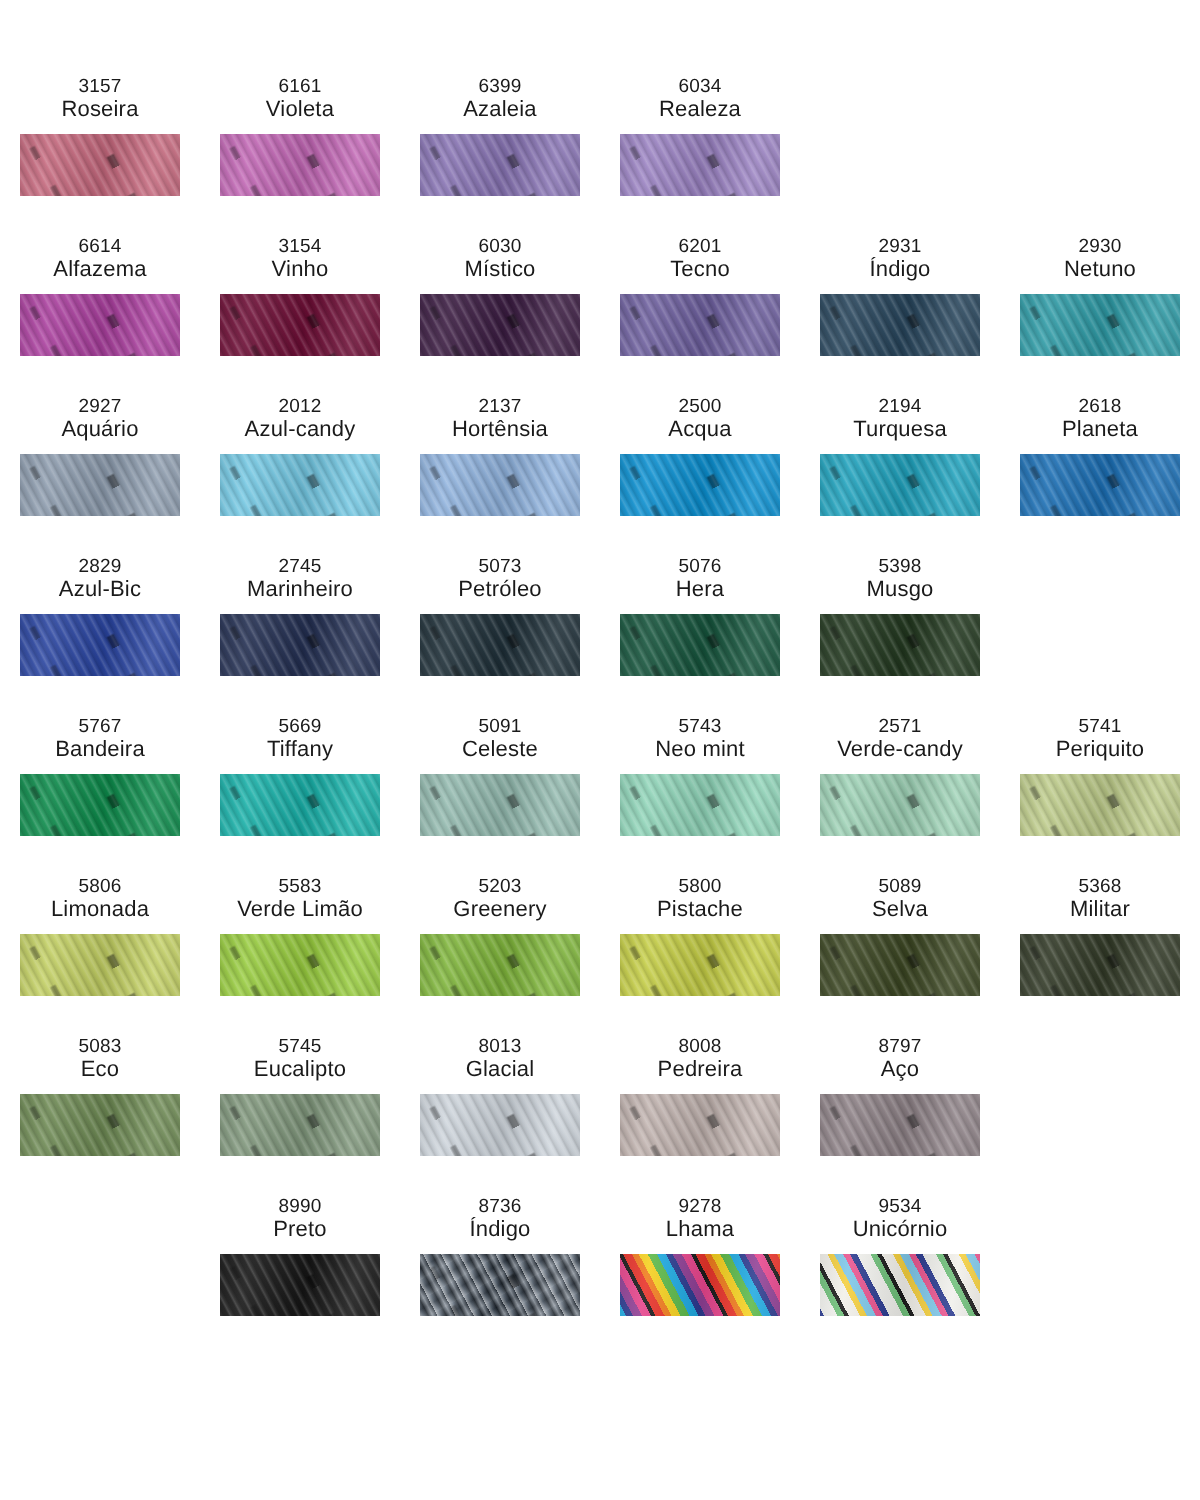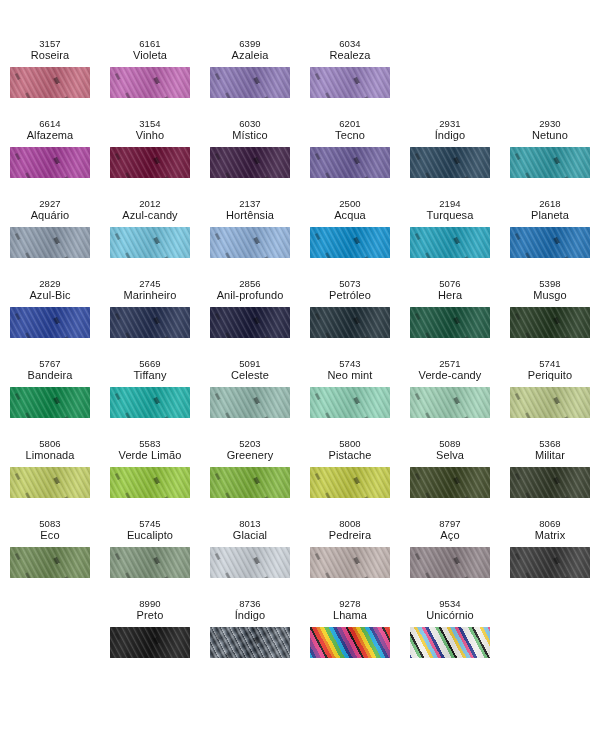--- a/index.html
+++ b/index.html
@@ -354,31 +354,20 @@
         <div class="labels">
           <span class="code">2745</span>
           <span class="name">Marinheiro</span>
         </div>
         <div class="swatch" style="background-color: rgb(35, 47, 82);">
           <div class="tex strands"></div>
           <div class="tex flecks"></div>
           <div class="tex shade"></div>
         </div>
       </div>
-      <div class="cell">
-        <div class="labels">
-          <span class="code">2856</span>
-          <span class="name">Anil-profundo</span>
-        </div>
-        <div class="swatch" style="background-color: rgb(25, 26, 58);">
-          <div class="tex strands"></div>
-          <div class="tex flecks"></div>
-          <div class="tex shade"></div>
-        </div>
-      </div>
       <div class="cell bold">
         <div class="labels">
           <span class="code">5073</span>
           <span class="name">Petróleo</span>
         </div>
         <div class="swatch" style="background-color: rgb(30, 47, 56);">
           <div class="tex strands"></div>
           <div class="tex flecks"></div>
           <div class="tex shade"></div>
         </div>
@@ -586,31 +575,20 @@
           <div class="tex flecks"></div>
           <div class="tex shade"></div>
         </div>
       </div>
       <div class="cell">
         <div class="labels">
           <span class="code">8797</span>
           <span class="name">Aço</span>
         </div>
         <div class="swatch" style="background-color: rgb(142, 130, 135);">
-          <div class="tex strands"></div>
-          <div class="tex flecks"></div>
-          <div class="tex shade"></div>
-        </div>
-      </div>
-      <div class="cell bold">
-        <div class="labels">
-          <span class="code">8069</span>
-          <span class="name">Matrix</span>
-        </div>
-        <div class="swatch" style="background-color: rgb(56, 56, 56);">
           <div class="tex strands"></div>
           <div class="tex flecks"></div>
           <div class="tex shade"></div>
         </div>
       </div>
     </div>
     <div class="row">
       <div class="cell empty">
         <div class="labels">
           <span class="code"></span>

